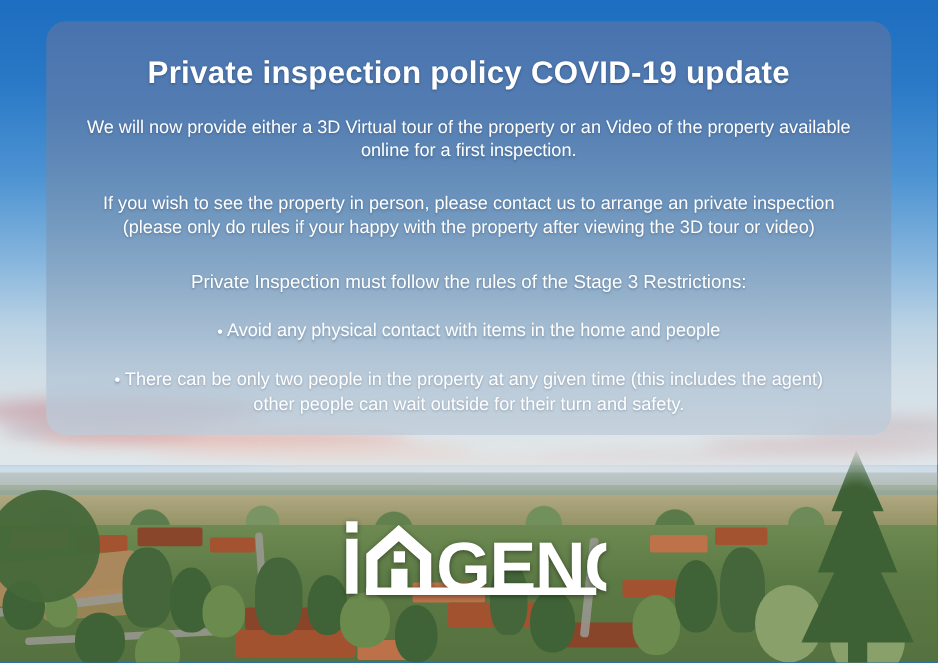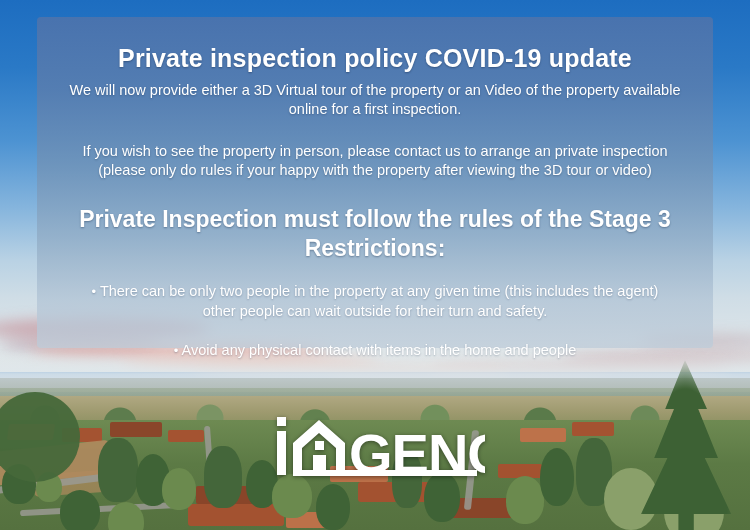--- a/index.html
+++ b/index.html
@@ -76,46 +76,46 @@
     clip-path:polygon(50% 0%,70% 28%,62% 28%,80% 56%,68% 56%,92% 88%,58% 88%,58% 100%,44% 100%,44% 88%,10% 88%,34% 56%,22% 56%,40% 28%,32% 28%);
   }
   .lefttree{
     position:absolute;left:-10px;top:392px;width:90px;height:90px;
     border-radius:50%;background:#46683a;opacity:.95;
   }
 
   
   .panel{
     position:absolute;left:37px;top:17px;width:676px;height:331px;
-    border-radius:4px;
+    border-radius:16px;
     background:linear-gradient(180deg,
        rgba(77,115,172,0.90) 0%,
        rgba(88,125,175,0.88) 22%,
        rgba(112,147,184,0.84) 45%,
        rgba(147,174,199,0.80) 68%,
        rgba(179,197,214,0.78) 86%,
        rgba(190,204,217,0.76) 100%);
     box-sizing:border-box;
     padding:22px 22px 0 22px;
     text-align:center;
     color:#ffffff;
   }
   .title{
     font-size:25px;font-weight:bold;letter-spacing:.2px;
     text-shadow:0 1px 2px rgba(20,40,70,.45);
     margin:6px 0 0 0;line-height:1.1;
   }
   .para{
-    font-size:14.5px;line-height:1.35;margin:8px auto 0 auto;
+    font-size:14.5px;line-height:1.35;margin:20px auto 0 auto;
     max-width:612px;text-shadow:0 1px 2px rgba(20,40,70,.35);
     font-weight:400;
   }
   .para.gap{margin-top:22px;}
   .subhead{
-    font-size:23px;font-weight:bold;margin:24px 0 0 0;
+    font-size:15px;font-weight:normal;margin:24px 0 0 0;
     text-shadow:0 1px 2px rgba(20,40,70,.4);line-height:1.25;
   }
   .bullets{list-style:none;margin:0;padding:0;}
   .bullet{
     font-size:14.5px;line-height:1.35;margin:20px auto 0 auto;
     max-width:600px;text-shadow:0 1px 2px rgba(30,50,80,.3);
   }
   .bullet .dot{font-size:13px;vertical-align:middle;}
 
   
@@ -202,25 +202,25 @@
 
     <p class="para">We will now provide either a 3D Virtual tour of the property or an Video of the property available online for a first inspection.</p>
 
     <p class="para gap">If you wish to see the property in person, please contact us to arrange an private inspection (please only do rules if your happy with the property after viewing the 3D tour or video)</p>
 
     <h2 class="subhead">Private Inspection must follow the rules of the Stage 3 Restrictions:</h2>
 
     <ul class="bullets">
       <li class="bullet">
         <span class="dot">•</span>
-        <span>There can be only two people in the property at any given time (this includes the agent) other people can wait outside for their turn and safety.</span>
+        <span>Avoid any physical contact with items in the home and people</span>
       </li>
       <li class="bullet">
         <span class="dot">•</span>
-        <span>Avoid any physical contact with items in the home and people</span>
+        <span>There can be only two people in the property at any given time (this includes the agent) other people can wait outside for their turn and safety.</span>
       </li>
     </ul>
   </div>
 
   <div class="logo">
     <svg viewBox="0 0 210 62" xmlns="http://www.w3.org/2000/svg" aria-hidden="true">
 
       <rect x="2" y="2" width="9" height="9" fill="#fff"></rect>
       <rect x="2" y="16" width="9" height="44" fill="#fff"></rect>
 

